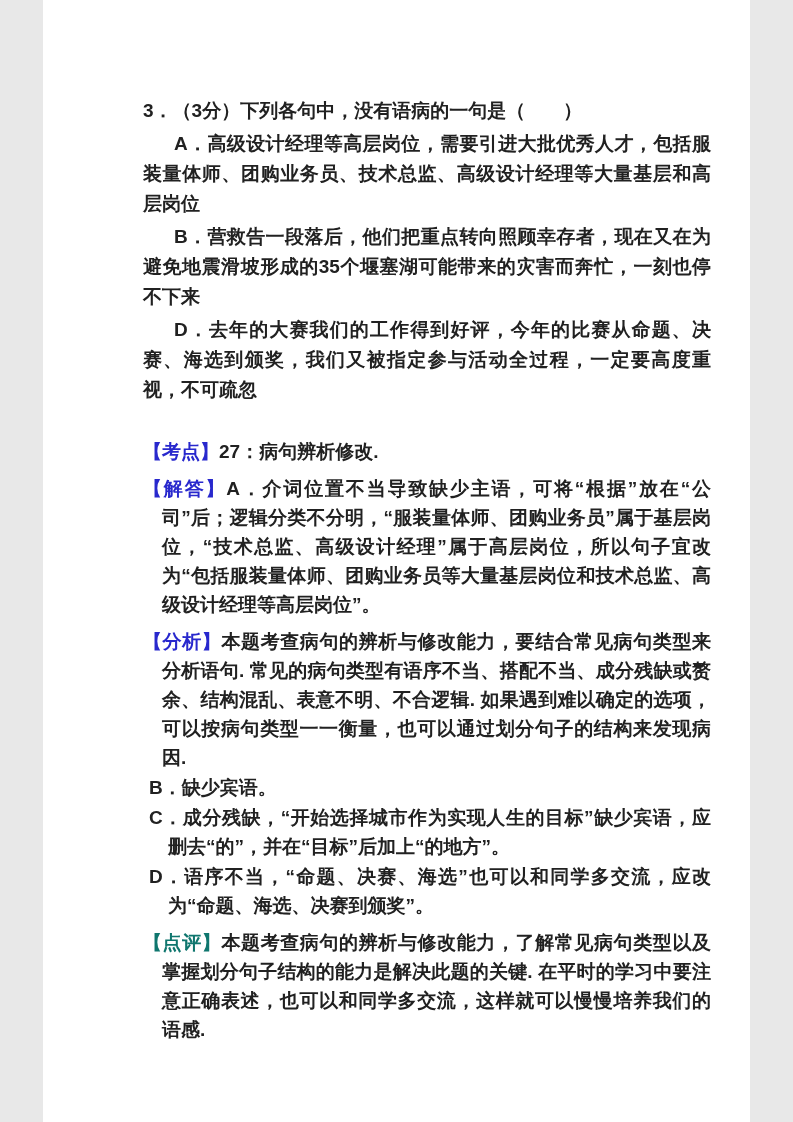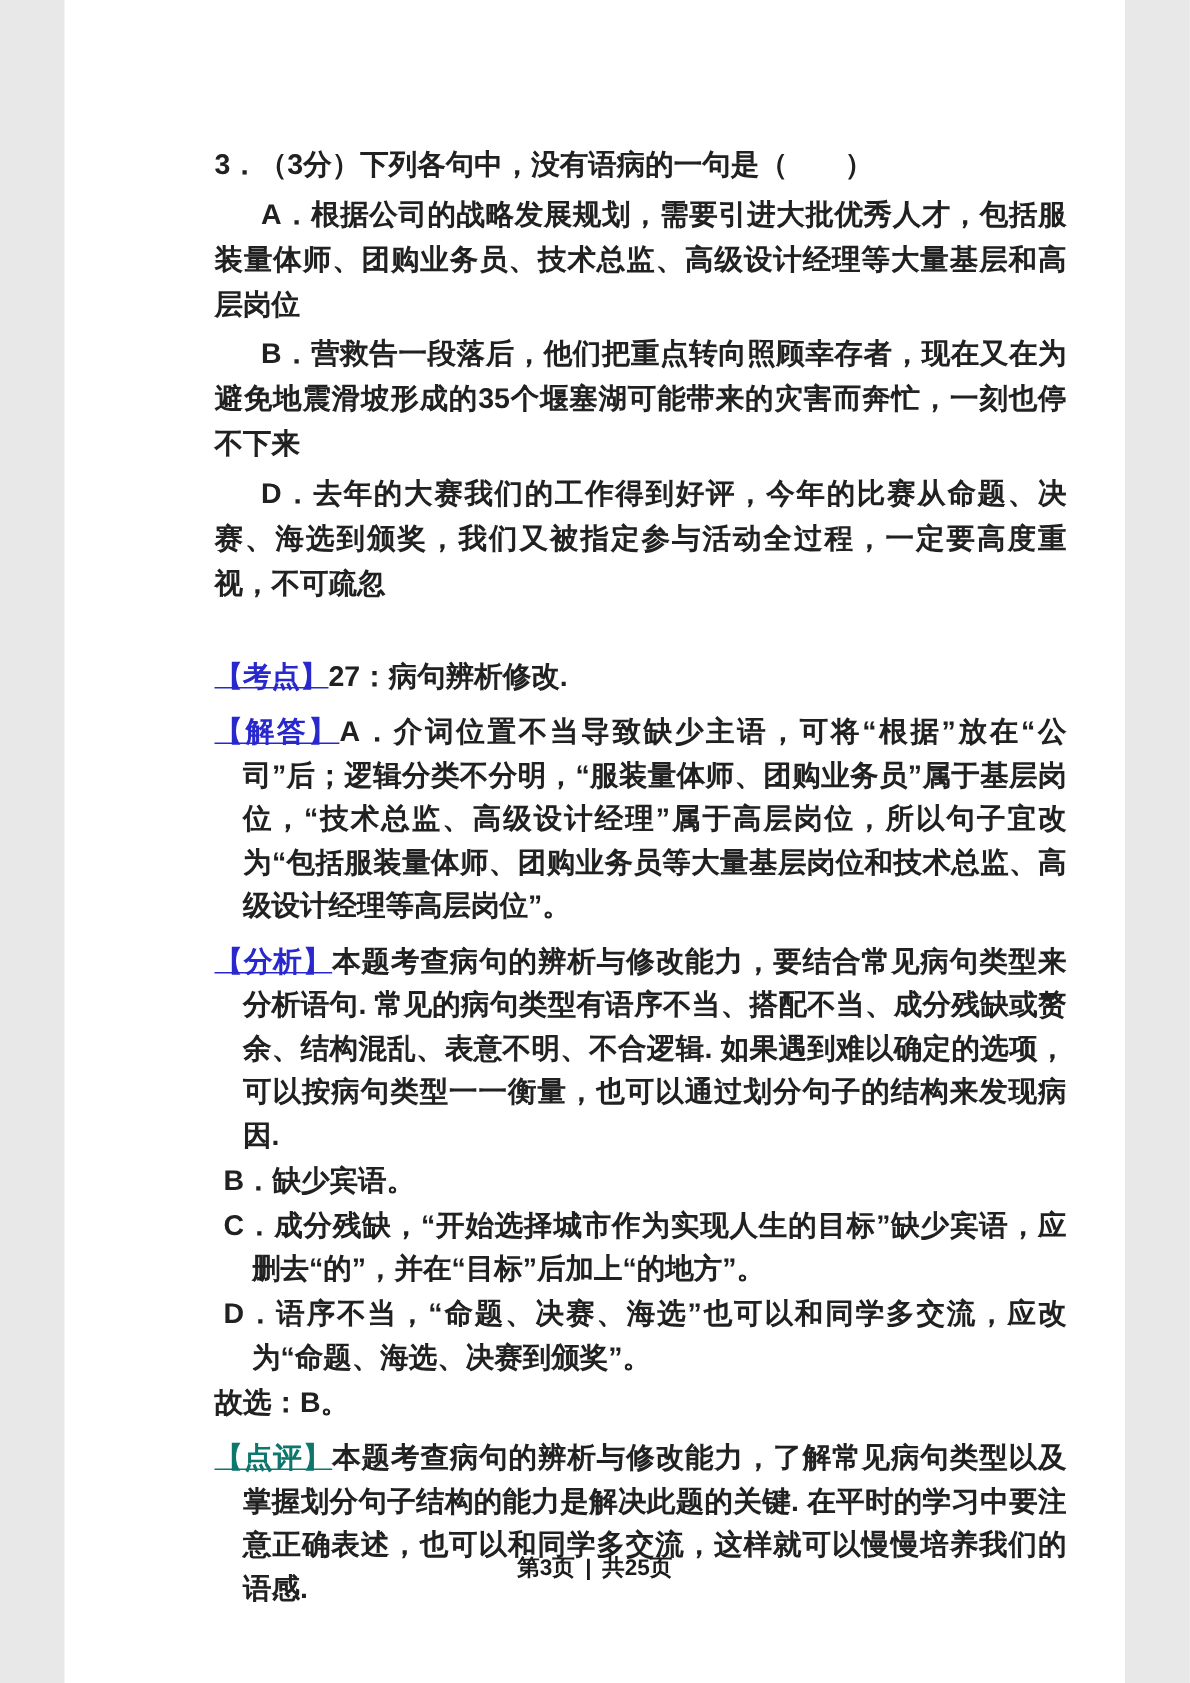--- a/index.html
+++ b/index.html
@@ -33,55 +33,53 @@
   .sec-kaodian { margin-top: 32px !important; }
   .sec-gap { margin-top: 8px !important; }
   .sub-item {
     margin-left: 6px !important;
     padding-left: 19px;
     text-indent: -19px;
     line-height: 29px;
     margin-top: 1px !important;
   }
   .conclusion { line-height: 29px; margin-top: 1px !important; }
-  .sec-label { color: #2828cd; text-decoration: underline; }
+  .sec-label { color: #2828cd; }
   .footer {
     position: absolute;
     left: 0;
     right: 0;
     top: 1036px;
     text-align: center;
     font-size: 15px;
     font-weight: 700;
     color: #1c1c1c;
   }
   .footer .sep { margin: 0 7px; }
 </style>
 </head>
 <body>
 
 <div class="page" style="background: rgb(255, 255, 255); color: rgb(33, 33, 33);">
   <div class="content">
 
     <p><span>3．</span><span>（3分）</span><span>下列各句中，没有语病的一句是（　　）</span></p>
 
-    <p class="opt">A．根据公司的战略发展规划，需要引进大批优秀人才，包括服装量体师、团购业务员、技术总监、高级设计经理等大量基层和高层岗位</p>
+    <p class="opt">A．高级设计经理等高层岗位，需要引进大批优秀人才，包括服装量体师、团购业务员、技术总监、高级设计经理等大量基层和高层岗位</p>
     <p class="opt">B．营救告一段落后，他们把重点转向照顾幸存者，现在又在为避免地震滑坡形成的35个堰塞湖可能带来的灾害而奔忙，一刻也停不下来</p>
     <p class="opt">D．去年的大赛我们的工作得到好评，今年的比赛从命题、决赛、海选到颁奖，我们又被指定参与活动全过程，一定要高度重视，不可疏忽</p>
 
     <p class="sec sec-kaodian"><span class="sec-label" style="color: rgb(40, 40, 205);">【考点】</span><span>27：病句辨析修改.</span></p>
 
     <p class="sec sec-gap"><span class="sec-label" style="color: rgb(40, 40, 205);">【解答】</span><span>A．介词位置不当导致缺少主语，可将“根据”放在“公司”后；逻辑分类不分明，“服装量体师、团购业务员”属于基层岗位，“技术总监、高级设计经理”属于高层岗位，所以句子宜改为“包括服装量体师、团购业务员等大量基层岗位和技术总监、高级设计经理等高层岗位”。</span></p>
 
     <p class="sec sec-gap"><span class="sec-label" style="color: rgb(40, 40, 205);">【分析】</span><span>本题考查病句的辨析与修改能力，要结合常见病句类型来分析语句. 常见的病句类型有语序不当、搭配不当、成分残缺或赘余、结构混乱、表意不明、不合逻辑. 如果遇到难以确定的选项，可以按病句类型一一衡量，也可以通过划分句子的结构来发现病因.</span></p>
 
     <p class="sub-item">B．缺少宾语。</p>
     <p class="sub-item">C．成分残缺，“开始选择城市作为实现人生的目标”缺少宾语，应删去“的”，并在“目标”后加上“的地方”。</p>
     <p class="sub-item">D．语序不当，“命题、决赛、海选”也可以和同学多交流，应改为“命题、海选、决赛到颁奖”。</p>
 
-    <p class="conclusion">故选：B。</p>
 
     <p class="sec sec-gap"><span class="sec-label" style="color: #0f766e;">【点评】</span><span>本题考查病句的辨析与修改能力，了解常见病句类型以及掌握划分句子结构的能力是解决此题的关键. 在平时的学习中要注意正确表述，也可以和同学多交流，这样就可以慢慢培养我们的语感.</span></p>
 
   </div>
 
-  <div class="footer"><span>第3页</span><span class="sep">|</span><span>共25页</span></div>
 </div>
 
 </body></html>

